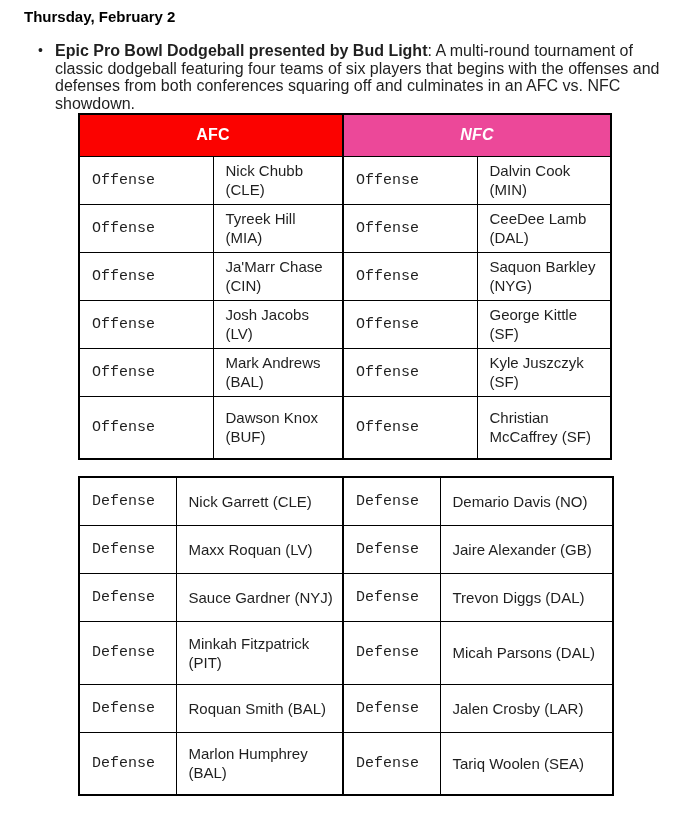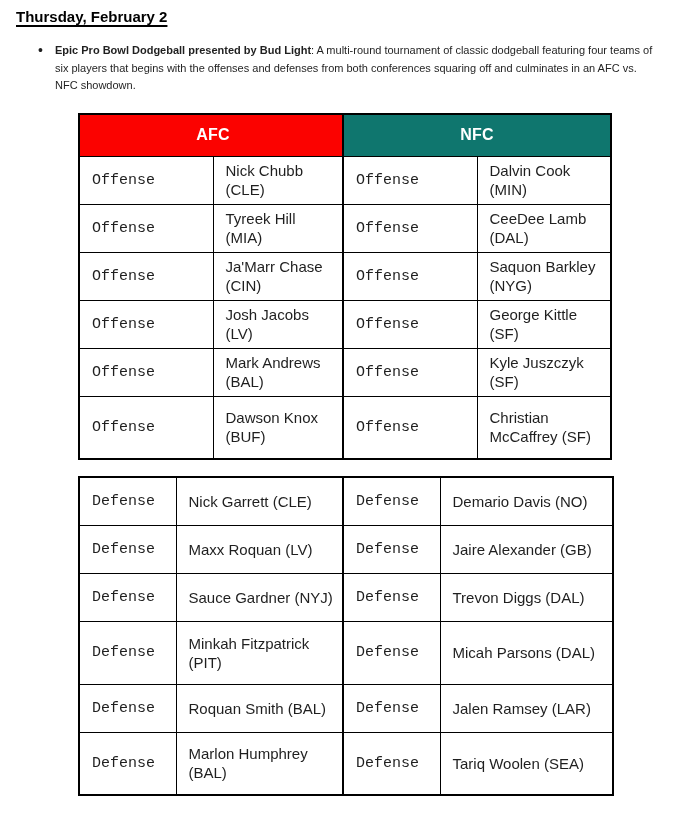--- a/index.html
+++ b/index.html
@@ -5,39 +5,38 @@
   * { box-sizing: border-box; margin: 0; padding: 0; }
   html, body { background: #ffffff; }
   body {
     width: 700px; height: 824px;
     position: relative;
     font-family: "Liberation Sans", sans-serif;
     color: #1f1f1f;
     overflow: hidden;
   }
   .doc-title {
-    position: absolute; left: 16px; top: 8px;
+    position: absolute; left: 24px; top: 8px;
     font-size: 15px; font-weight: bold; color: #000;
-    text-decoration: underline;
     text-decoration-thickness: 2px;
     text-underline-offset: 3px;
   }
   .bullet-row {
     position: absolute; left: 38px; top: 42px;
     width: 622px;
     display: flex; align-items: flex-start;
   }
   .bullet-dot {
     width: 17px; flex: 0 0 17px;
     font-size: 14px; line-height: 17.5px;
     color: #1f1f1f;
   }
   .bullet-text {
     flex: 1;
-    font-size: 11px; line-height: 17.5px;
+    font-size: 16px; line-height: 17.5px;
     color: #1f1f1f;
   }
   .bullet-text b { font-weight: bold; }
   .tables-wrap {
     position: absolute; left: 78px; top: 113px;
     display: flex; gap: 30px;
   }
   .conf-col { width: 234px; }
   .conf-table {
     width: 270px;
@@ -140,21 +139,21 @@
             <td class="player-cell">Marlon Humphrey (BAL)</td>
           </tr>
         </tbody>
     </table>
   </div>
 
   <div class="conf-col">
     <table class="conf-table offense-table">
       <thead>
         <tr>
-          <th colspan="2" class="conf-header" style="background-color: #0f766e;">NFC</th>
+          <th colspan="2" class="conf-header" style="background-color: #ec4899; font-style: italic;">NFC</th>
         </tr>
       </thead>
       <tbody>
           <tr>
             <td class="role-cell">Offense</td>
             <td class="player-cell">Dalvin Cook (MIN)</td>
           </tr>
           <tr>
             <td class="role-cell">Offense</td>
             <td class="player-cell">CeeDee Lamb (DAL)</td>
@@ -190,21 +189,21 @@
           <tr>
             <td class="role-cell">Defense</td>
             <td class="player-cell">Trevon Diggs (DAL)</td>
           </tr>
           <tr class="tall">
             <td class="role-cell">Defense</td>
             <td class="player-cell">Micah Parsons (DAL)</td>
           </tr>
           <tr>
             <td class="role-cell">Defense</td>
-            <td class="player-cell">Jalen Ramsey (LAR)</td>
+            <td class="player-cell">Jalen Crosby (LAR)</td>
           </tr>
           <tr class="tall">
             <td class="role-cell">Defense</td>
             <td class="player-cell">Tariq Woolen (SEA)</td>
           </tr>
         </tbody>
     </table>
   </div>
 
 </div>

